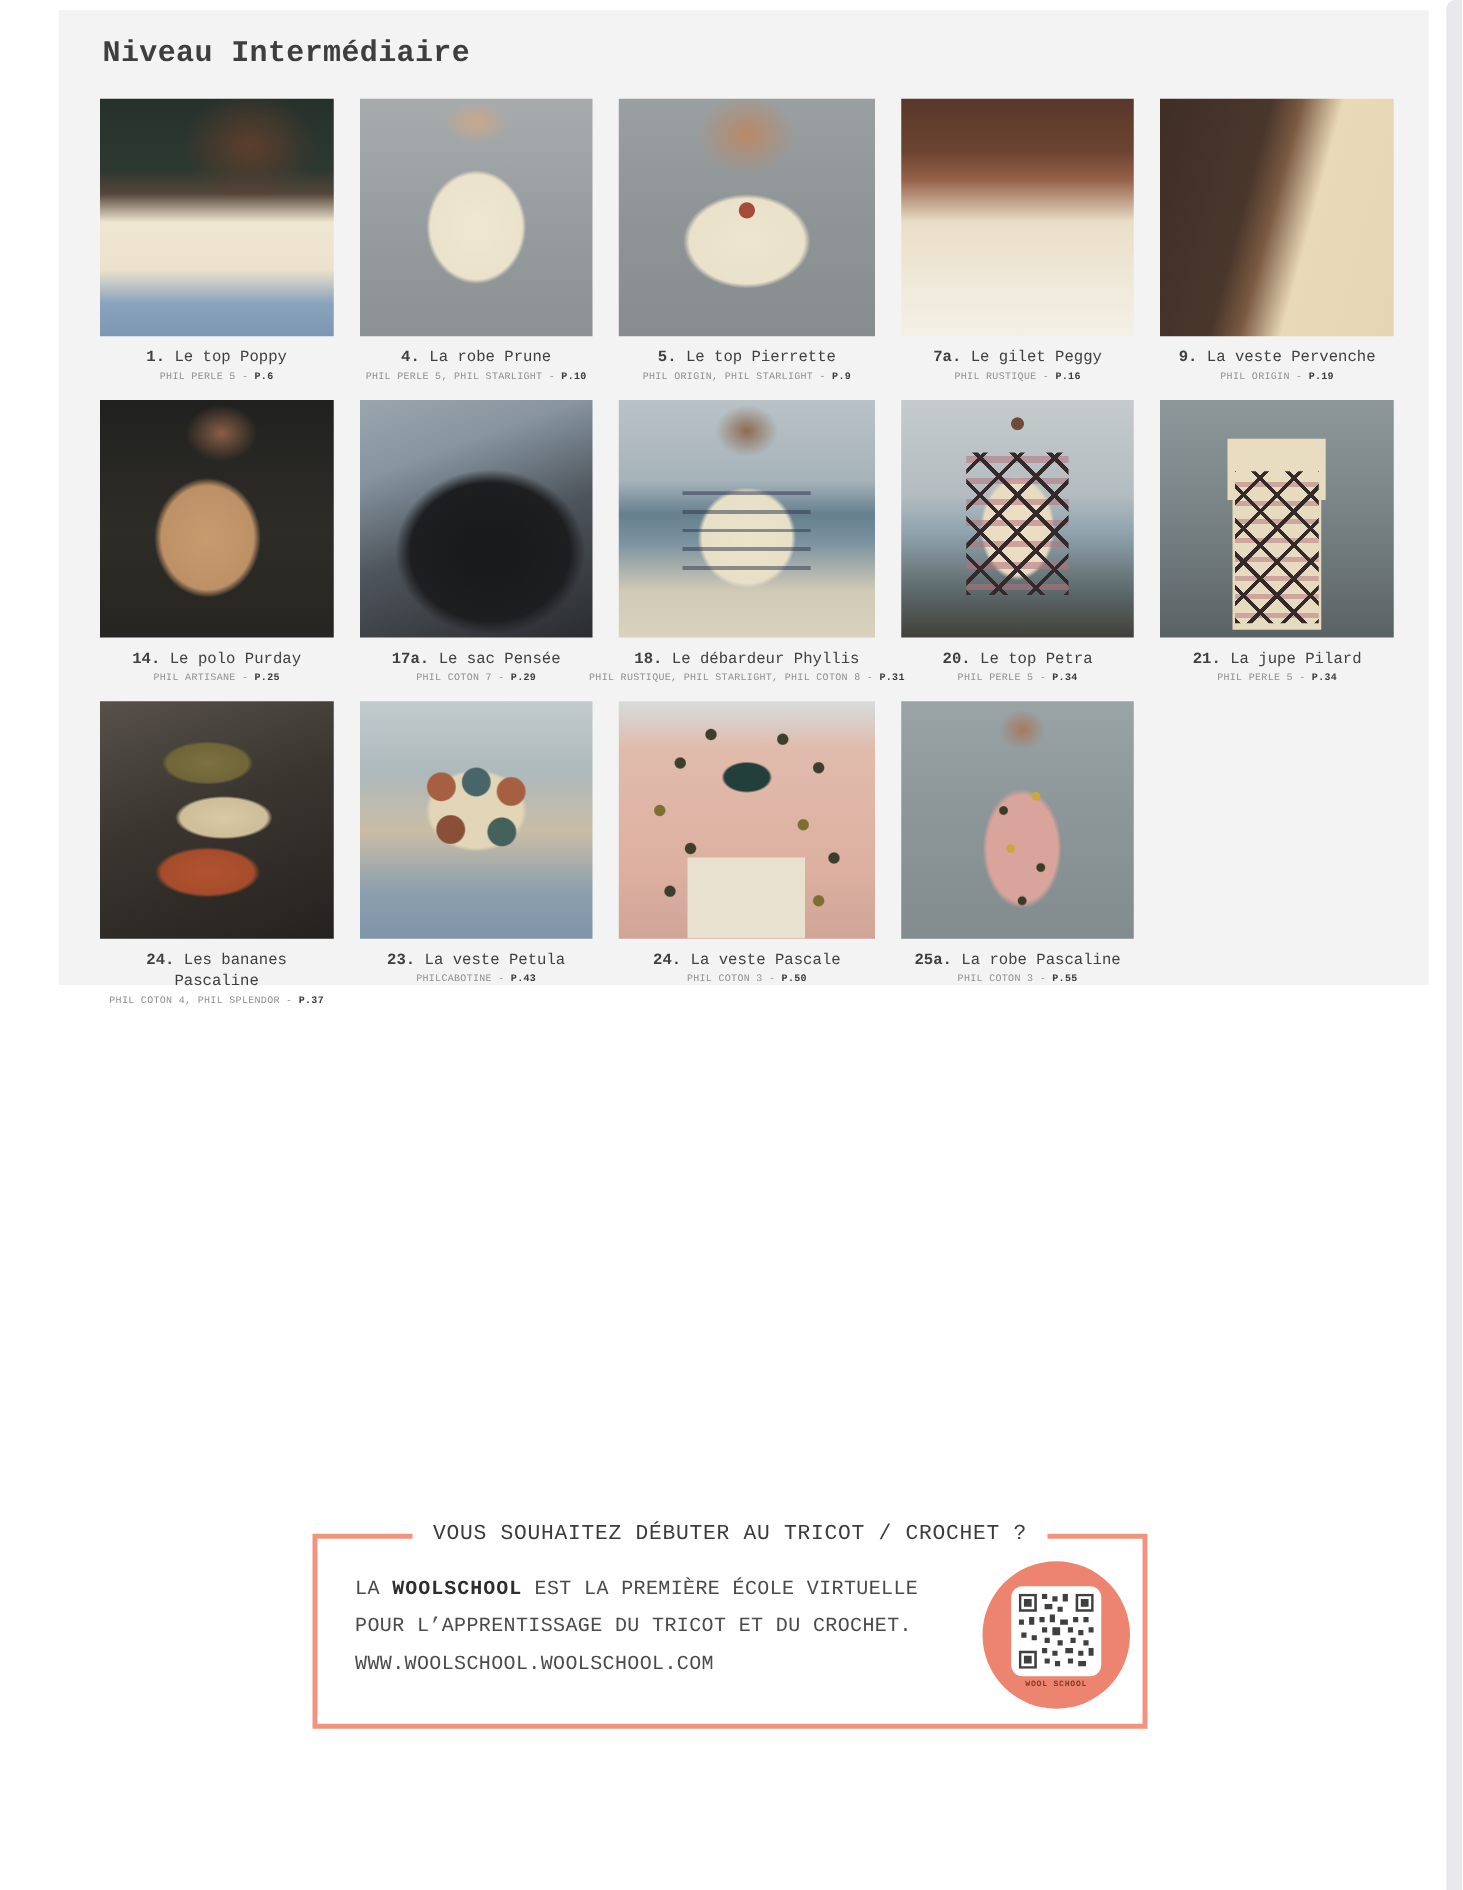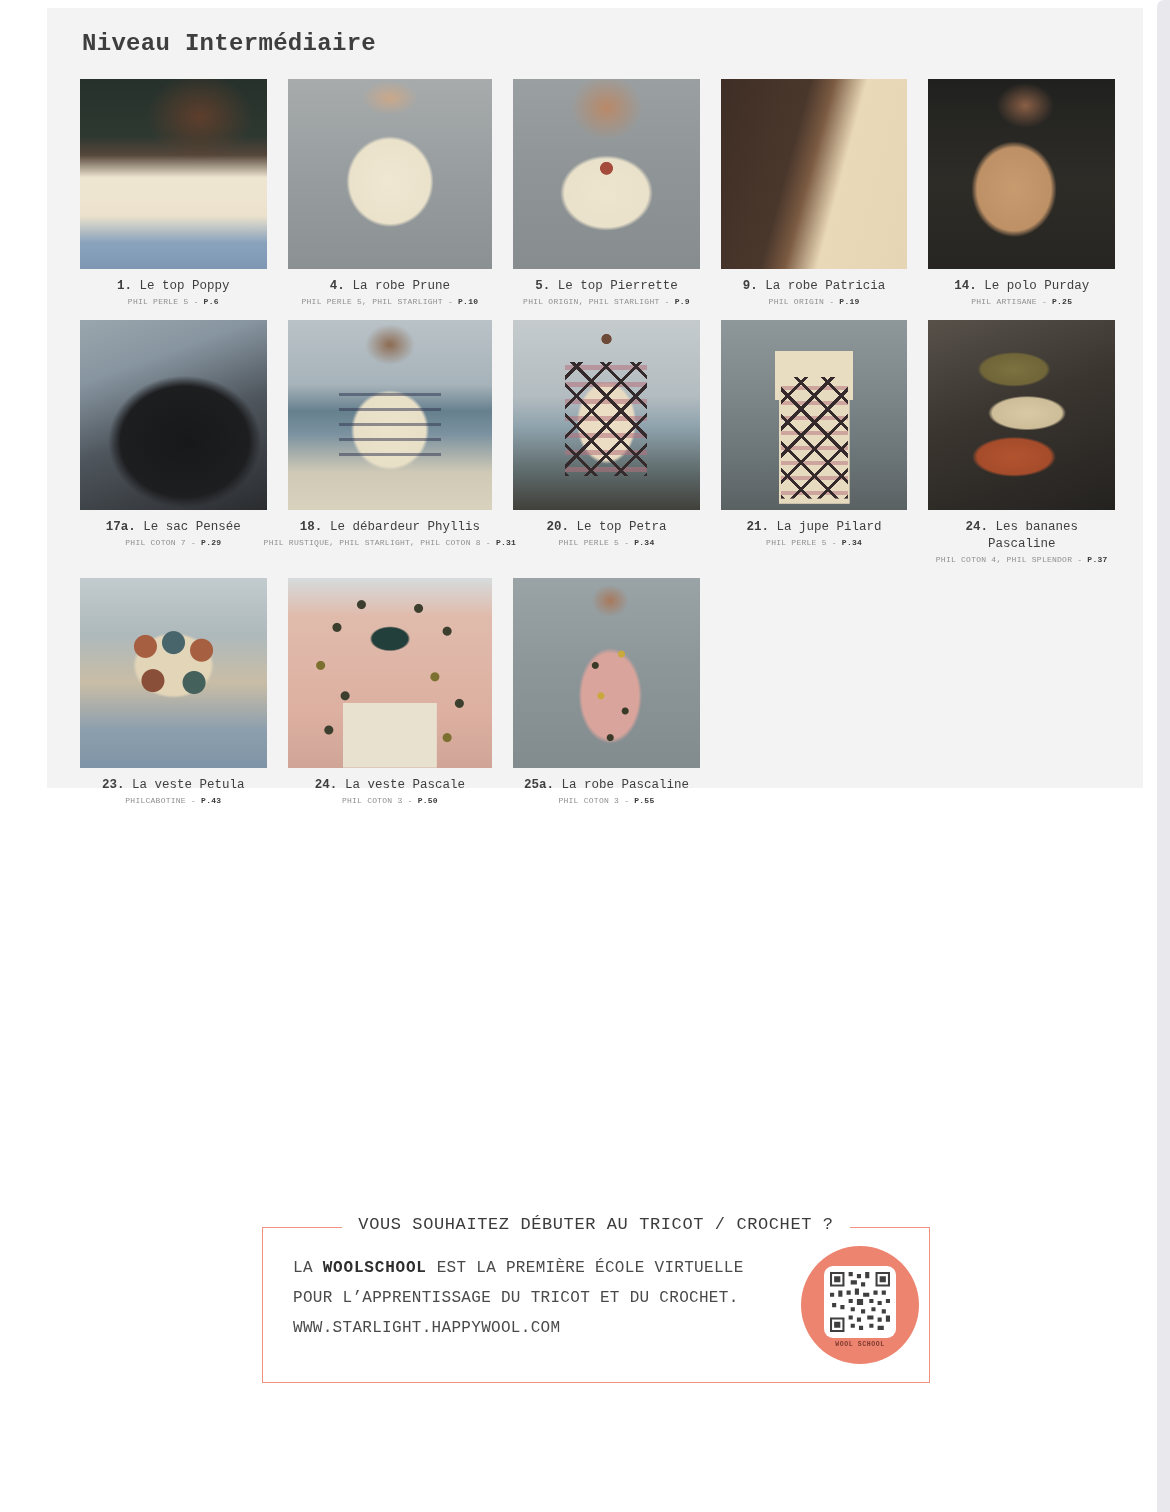--- a/index.html
+++ b/index.html
@@ -14,22 +14,22 @@
   .grid{display:grid;grid-template-columns:repeat(5,1fr);column-gap:21px;row-gap:12px;}
   .item{margin:0;}
   .photo{width:100%;height:190px;background:#cfcfcf;}
   .cap{text-align:center;}
   .cap1{margin-top:9px;font-size:12.5px;color:#3f3f3f;line-height:17px;}
   .cap1 .num{font-weight:700;}
   .cap2{font-size:8px;color:#8f8f8f;line-height:13px;letter-spacing:.25px;
         white-space:nowrap;margin:0 -24px;}
   .cap2 .pg{font-weight:700;color:#3a3a3a;}
   
-  .promo{position:absolute;left:262px;top:1227px;width:668px;height:156px;
-         border:1px solid #d946ef;box-sizing:border-box;}
+  .promo{position:absolute;left:250px;top:1227px;width:668px;height:156px;
+         border:4px solid #d946ef;box-sizing:border-box;}
   .promo-heading{position:absolute;top:-13px;left:0;width:100%;text-align:center;}
   .promo-heading span{display:inline-block;background:#fff;padding:0 16px;
          font-size:17px;letter-spacing:.6px;color:#3b3b3b;font-weight:500;}
   .promo-text{margin:25px 0 4px 30px;font-size:16px;line-height:30px;letter-spacing:.3px;
          color:#4a4a4a;width:480px;}
   .brand{font-weight:700;color:#2e2e2e;letter-spacing:.8px;}
   .qr-circle{position:absolute;right:10px;top:18px;width:118px;height:118px;border-radius:50%;
          display:flex;flex-direction:column;align-items:center;}
   .qr-box{margin-top:20px;width:72px;height:72px;background:#fff;border-radius:9px;
          padding:6px;box-sizing:border-box;}
@@ -76,27 +76,39 @@
         <div class="cap1">
           <span class="num">5.</span>
           <span>Le top Pierrette</span>
         </div>
         <div class="cap2">
           <span>PHIL ORIGIN, PHIL STARLIGHT - </span><span class="pg">P.9</span>
         </div>
       </figcaption>
     </figure>
 
+    <figure class="item">
+      <div class="photo" title="Femme en gilet ajouré écru devant des roches brun-rouge" style="background: linear-gradient(rgb(88, 55, 42) 0%, rgb(107, 68, 48) 22%, rgb(150, 96, 74) 34%, rgb(234, 222, 198) 52%, rgb(239, 233, 218) 78%, rgb(244, 240, 230) 100%);"></div>
+      <figcaption class="cap">
+        <div class="cap1">
+          <span class="num">7a.</span>
+          <span>Le gilet Peggy</span>
+        </div>
+        <div class="cap2">
+          <span>PHIL RUSTIQUE - </span><span class="pg">P.16</span>
+        </div>
+      </figcaption>
+    </figure>
 
     <figure class="item">
       <div class="photo" title="Femme de profil en veste crochet écrue, fond brun foncé" style="background: linear-gradient(105deg, rgb(63, 46, 37) 0%, rgb(74, 55, 44) 38%, rgb(122, 90, 65) 48%, rgb(234, 217, 185) 62%, rgb(230, 213, 181) 100%);"></div>
       <figcaption class="cap">
         <div class="cap1">
           <span class="num">9.</span>
-          <span>La robe Patricia</span>
+          <span>La veste Pervenche</span>
         </div>
         <div class="cap2">
           <span>PHIL ORIGIN - </span><span class="pg">P.19</span>
         </div>
       </figcaption>
     </figure>
 
     <figure class="item">
       <div class="photo" title="Femme en polo crochet caramel sur fond de rochers sombres" style="background: radial-gradient(38% 42% at 46% 58%, rgb(200, 155, 111) 0%, rgb(189, 144, 102) 52%, rgba(189, 144, 102, 0) 60%), radial-gradient(22% 17% at 52% 14%, rgb(138, 95, 70) 0%, rgba(138, 95, 70, 0) 70%), linear-gradient(rgb(32, 33, 31) 0%, rgb(46, 44, 39) 55%, rgb(38, 37, 33) 100%);"></div>
       <figcaption class="cap">
@@ -218,21 +230,21 @@
 
   <section class="promo" style="border-color: rgb(242, 147, 126);">
     <div class="promo-heading">
       <span>VOUS SOUHAITEZ DÉBUTER AU TRICOT / CROCHET ?</span>
     </div>
     <p class="promo-text">
       <span>LA</span>
       <span class="brand">WOOLSCHOOL</span>
       <span>EST LA PREMIÈRE ÉCOLE VIRTUELLE</span><br>
       <span>POUR L’APPRENTISSAGE DU TRICOT ET DU CROCHET.</span><br>
-      <span>WWW.STARLIGHT.HAPPYWOOL.COM</span>
+      <span>WWW.WOOLSCHOOL.WOOLSCHOOL.COM</span>
     </p>
     <div class="qr-circle" style="background: rgb(237, 132, 112);">
       <div class="qr-box">
         <svg viewBox="0 0 29 29">
           <rect x="0" y="0" width="29" height="29" fill="#ffffff"></rect>
           <g fill="#3f3f3f">
             <path d="M0 0h7v7H0z M1 1v5h5V1z M2 2h3v3H2z" fill-rule="evenodd"></path>
             <path d="M22 0h7v7h-7z M23 1v5h5V1z M24 2h3v3h-3z" fill-rule="evenodd"></path>
             <path d="M0 22h7v7H0z M1 23v5h5v-5z M2 24h3v3H2z" fill-rule="evenodd"></path>
             <path d="M9 0h2v2H9z M13 1h2v2h-2z M17 0h2v3h-2z M10 4h3v2h-3z M15 5h2v2h-2z M0 10h2v2H0z M4 9h2v3H4z M8 9h2v2H8z M12 8h2v3h-2z M16 10h3v2h-3z M21 9h2v2h-2z M25 9h2v2h-2z M9 13h2v2H9z M13 13h3v3h-3z M19 13h2v2h-2z M23 14h2v2h-2z M27 13h2v2h-2z M1 15h2v2H1z M5 16h2v2H5z M10 17h2v2h-2z M15 18h2v2h-2z M20 17h2v2h-2z M25 18h2v2h-2z M9 21h2v2H9z M13 22h2v2h-2z M18 21h3v2h-3z M23 22h2v2h-2z M27 21h2v3h-2z M10 25h2v2h-2z M14 26h2v2h-2z M19 25h2v2h-2z M23 26h3v2h-3z"></path>

